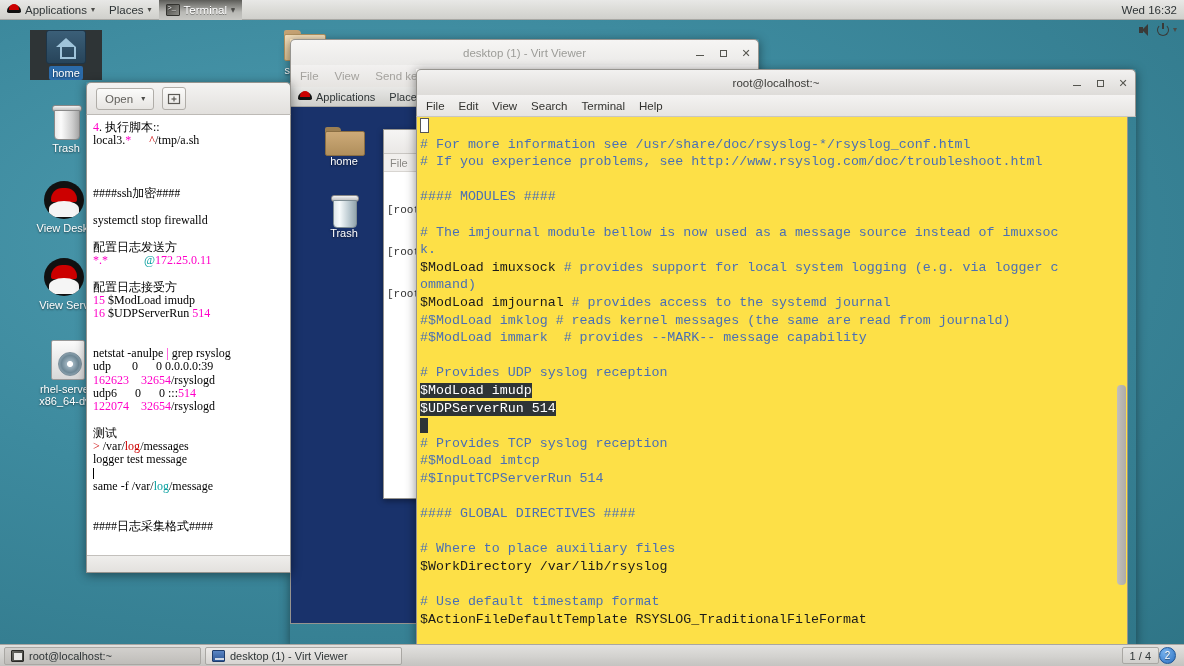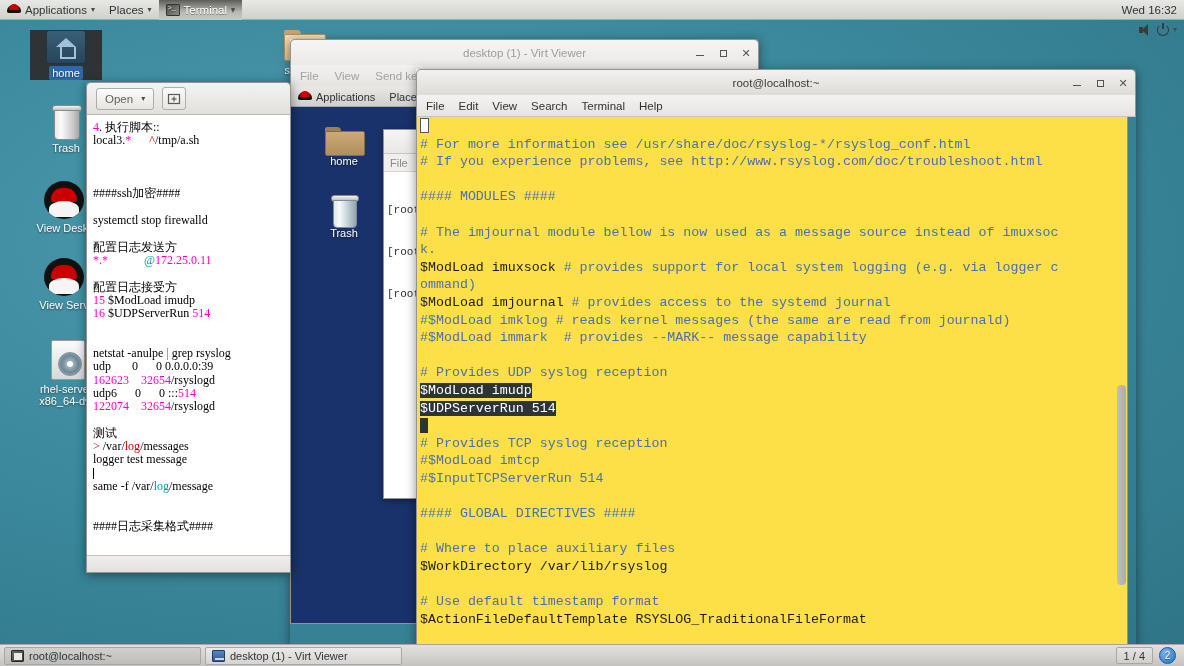--- a/index.html
+++ b/index.html
@@ -296,21 +296,21 @@
   }
   .task.active { background:linear-gradient(to bottom,#d2d0cd,#bfbdb9); }
   .t-ico { width:13px;height:12px; flex:none; border-radius:1px; }
   .t-ico.term { background:linear-gradient(135deg,#6b6b66,#3e3e3a); border:1px solid #2a2a27; position:relative; }
   .t-ico.term::after{content:'';position:absolute;left:2px;top:2px;width:8px;height:7px;background:#e9e9e7;}
   .t-ico.gedit { background:#fafafa; border:1px solid #a0a09c; position:relative; }
   .t-ico.gedit::after{content:'';position:absolute;left:5px;top:-2px;width:3px;height:12px;
     background:linear-gradient(to bottom,#f0a000,#c06000); transform:rotate(38deg);}
   .t-ico.vv { background:linear-gradient(to bottom,#5a85c4,#2e5796); border:1px solid #1f3c6b; position:relative; }
   .t-ico.vv::after{content:'';position:absolute;left:2px;top:7px;width:9px;height:2px;background:#cfd8e6;}
-  #taskbar-right { margin-left:auto; display:flex; align-items:center; gap:6px; padding-right:4px; }
+  #taskbar-right { margin-left:auto; display:flex; align-items:center; padding-right:4px; }
   #ws-count {
     height:17px; padding:0 7px; display:flex; align-items:center;
     background:linear-gradient(to bottom,#e5e4e2,#d0cfcc);
     border:1px solid #a9a7a3; border-radius:2px; font-size:11px;
   }
   #ws-badge {
     width:17px;height:17px;border-radius:50%;
     background:radial-gradient(circle at 35% 30%,#7ab5f0,#2a6fc0);
     border:1px solid #1d5596; color:#fff; font-size:10px;
     display:flex;align-items:center;justify-content:center;

